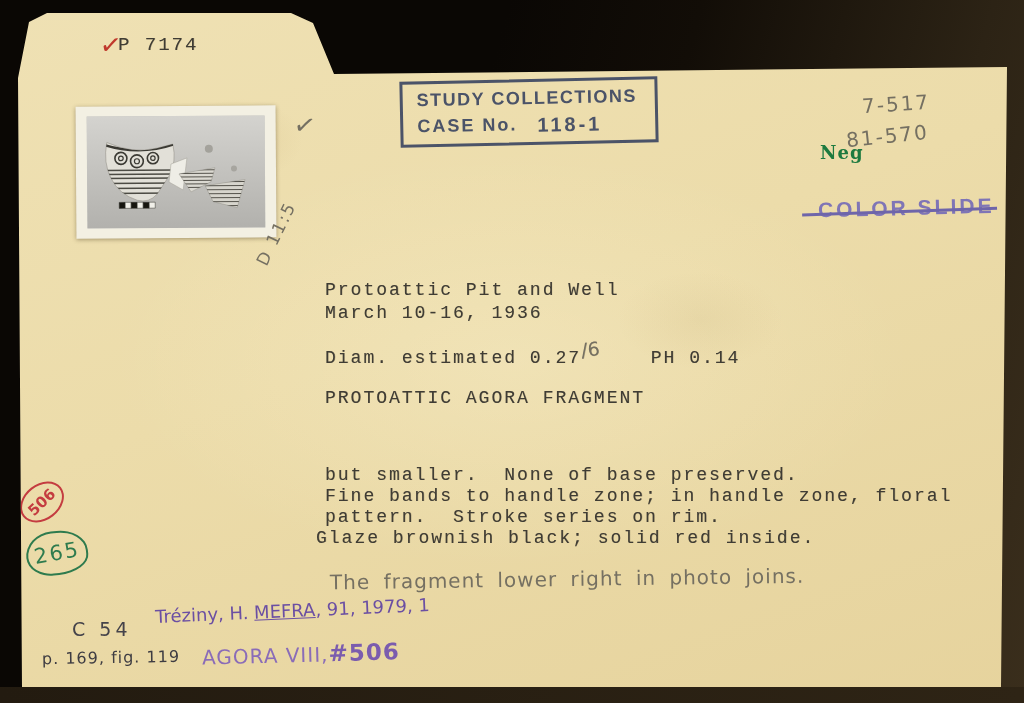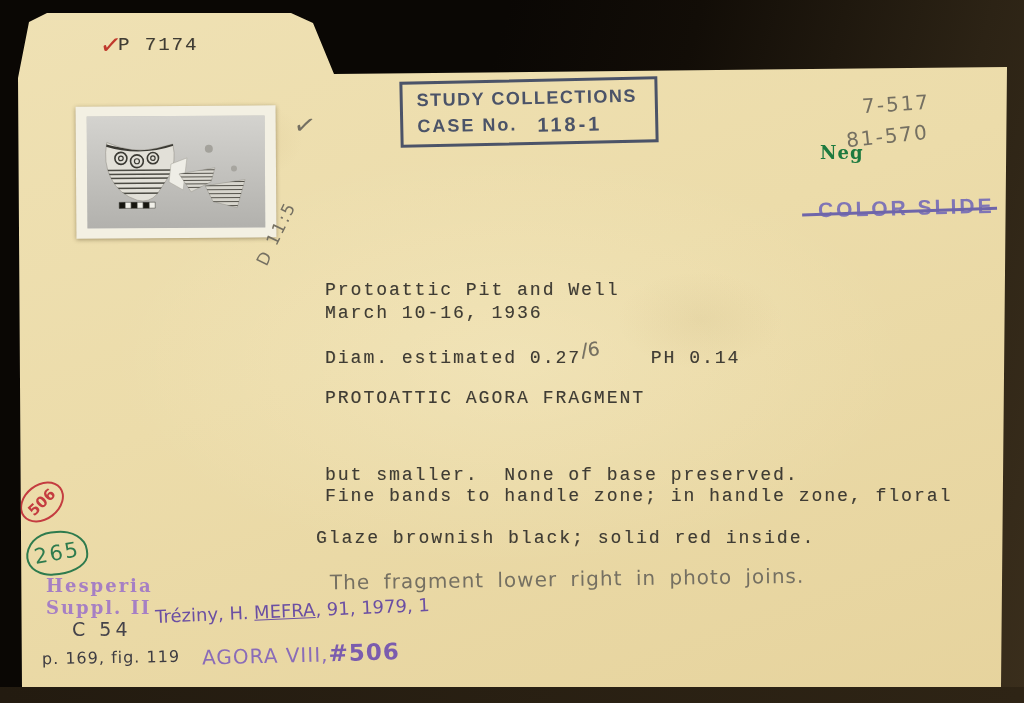--- a/index.html
+++ b/index.html
@@ -125,35 +125,32 @@
 
     <div class="hand pencil" style="left:294px;top:110px;font-size:26px;transform:rotate(10deg);">✓</div>
     <div class="hand pencil" style="left:252px;top:260px;font-size:17px;transform:rotate(-64deg);transform-origin:0 0;letter-spacing:2px;">D 11:5</div>
 
     <div class="typed" style="left:325px;top:280px;">Protoattic Pit and Well</div>
     <div class="typed" style="left:325px;top:303px;">March 10-16, 1936</div>
     <div class="typed" style="left:325px;top:345px;"><span>Diam. estimated 0.27</span><span class="corr">/6</span><span>    </span><span>PH 0.14</span></div>
     <div class="typed" style="left:325px;top:388px;">PROTOATTIC AGORA FRAGMENT</div>
     <div class="typed" style="left:325px;top:486px;">Fine bands to handle zone; in handle zone, floral</div>
     <div class="typed" style="left:325px;top:465px;">but smaller.  None of base preserved.</div>
+    <div class="typed" style="left:325px;top:507px;">pattern.  Stroke series on rim.</div>
     <div class="typed" style="left:316px;top:528px;">Glaze brownish black; solid red inside.</div>
 
     <div class="hand pencil" style="left:330px;top:567px;font-size:20px;letter-spacing:1px;word-spacing:6px;transform:rotate(-0.8deg);">The fragment lower right in photo joins.</div>
 
     <div class="oval oval-red">
         <span>506</span>
       </div>
     <div class="oval oval-green">
         <span>265</span>
       </div>
 
-    <div class="hesperia">
-      <div>Hesperia</div>
-      <div>Suppl. II</div>
-    </div>
     <div class="hand" style="left:72px;top:618px;font-size:19px;color:#45434a;letter-spacing:4px;">C 54</div>
     <div class="hand" style="left:42px;top:648px;font-size:16px;color:#3e3c42;letter-spacing:1px;transform:rotate(-1deg);">p. 169, fig. 119</div>
 
     <div class="hand purpleink" style="left:155px;top:600px;font-size:18px;transform:rotate(-2.5deg);"><span>Tréziny, H. </span><span class="underline">MEFRA</span><span>, 91, 1979, 1</span></div>
     <div class="hand" style="left:202px;top:641px;font-size:20px;color:#8a6cb8;letter-spacing:1px;transform:rotate(-1.5deg);"><span>AGORA VIII,</span><span style="font-size:23px;font-weight:bold;color:#7b5cae;">#506</span></div>
 
   </div>
 </div>
 
 </body></html>

